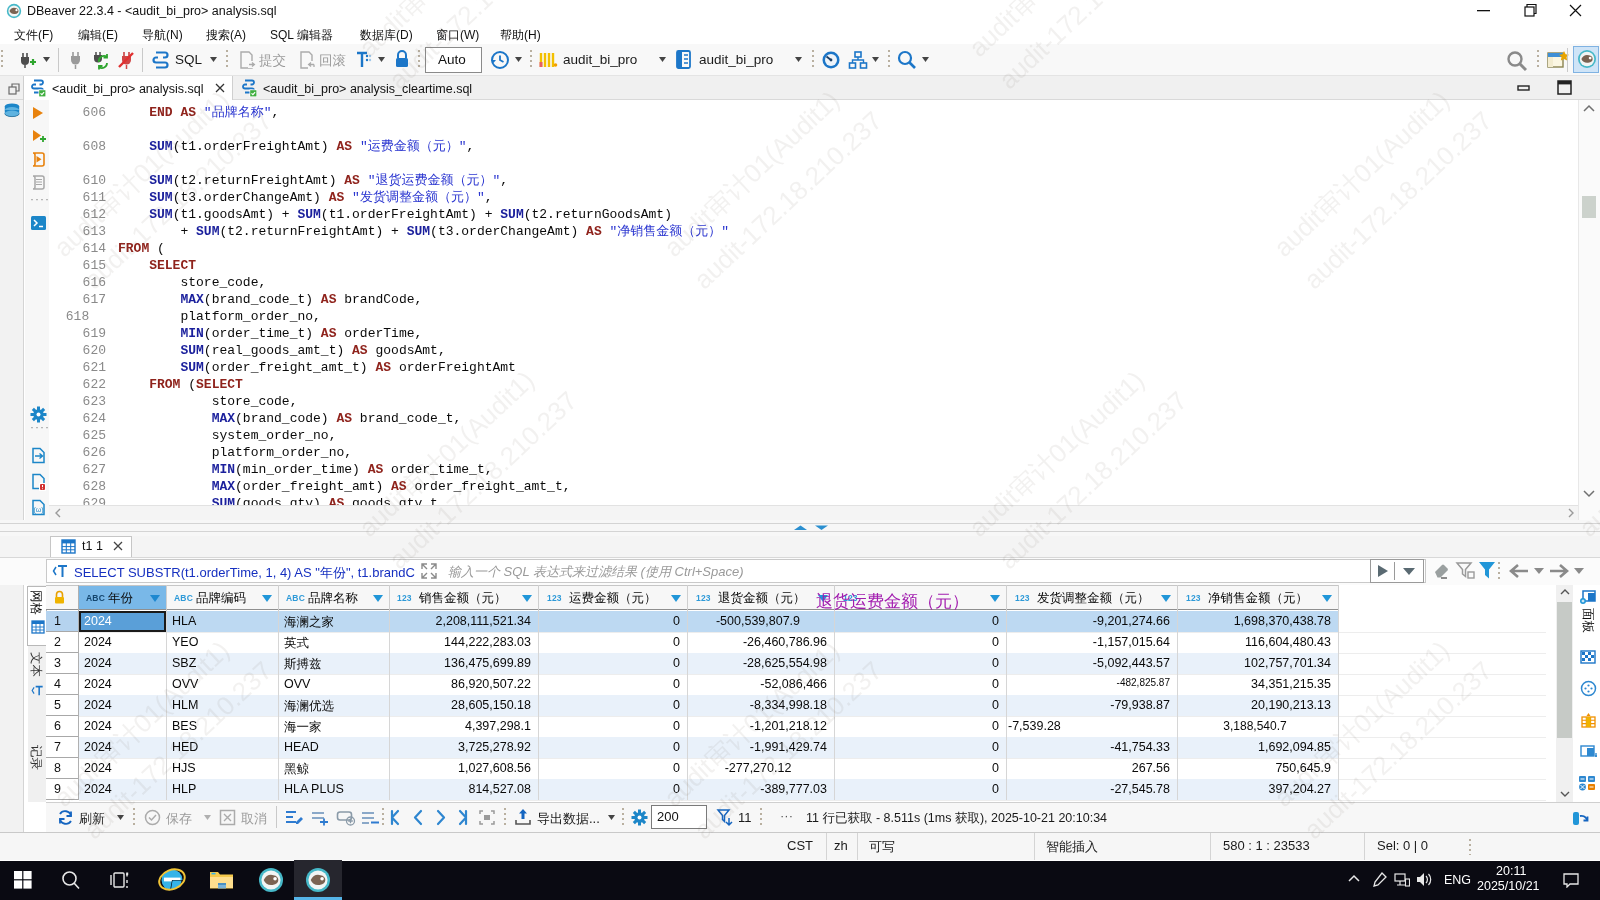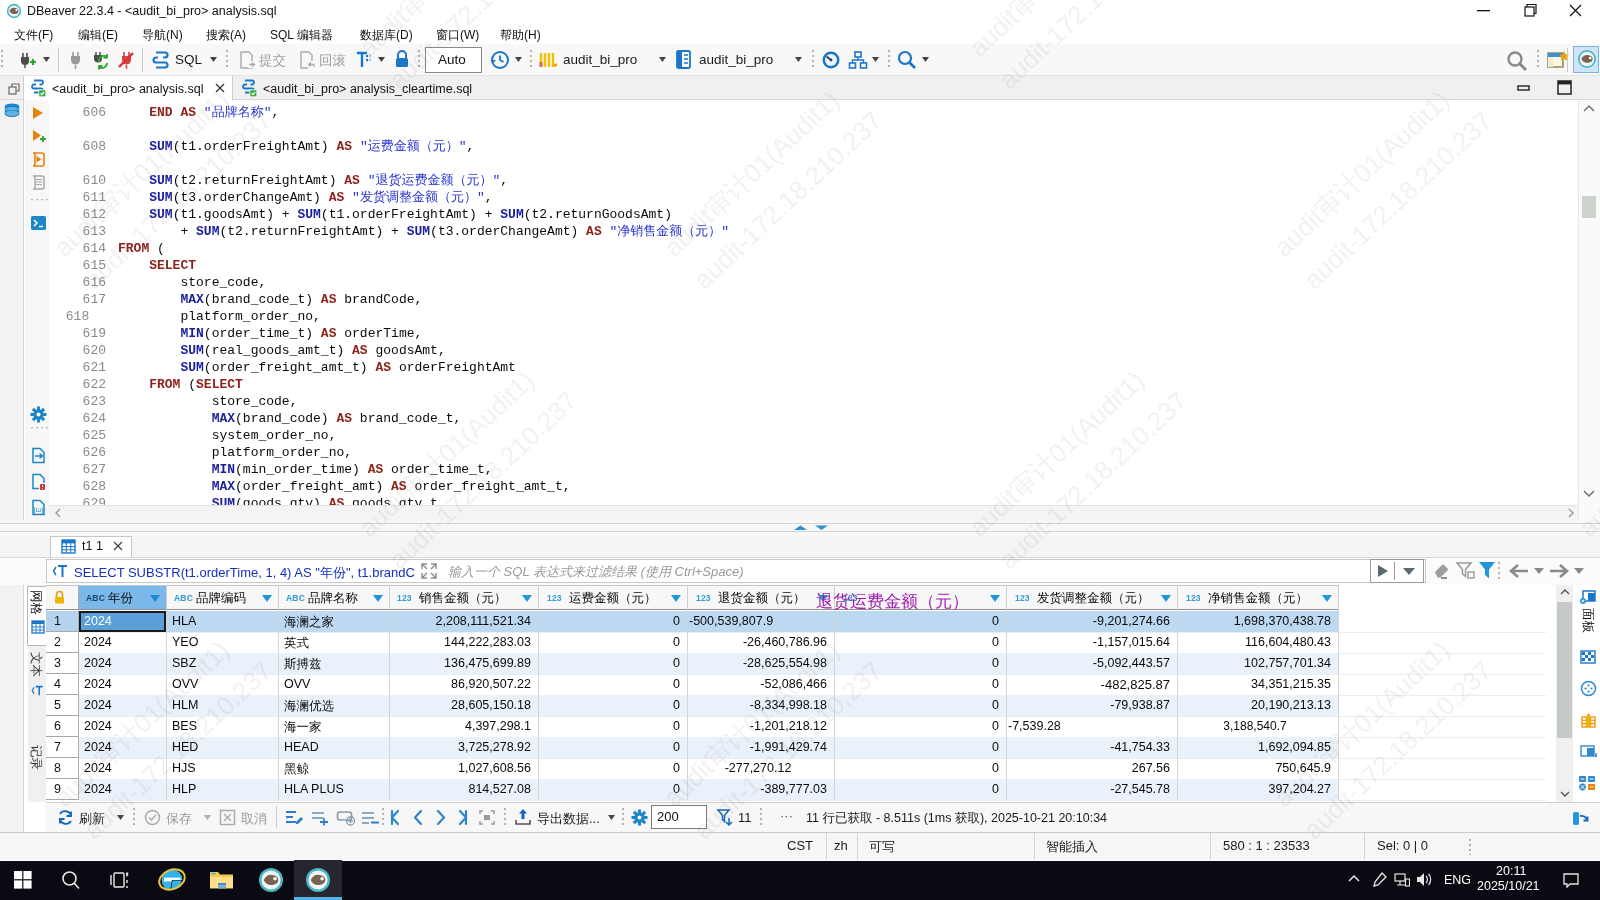--- a/index.html
+++ b/index.html
@@ -559,21 +559,21 @@
 <div class="ab" style="left:46px;top:611px;width:32px;height:21px;background:#b5d3ef;border-bottom:1px solid #a8a8a8"></div>
 <span class="ab" style="left:54px;top:614px;font-size:12.5px;color:#111">1</span>
 <div class="ab" style="left:79px;top:611px;width:1259px;height:21px;background:#bdd9f2"></div>
 <div class="ab" style="left:79px;top:632px;width:1467px;height:1px;background:#ededed"></div>
 <div class="ab" style="left:79px;top:611px;width:87px;height:21px;background:#5a9fd8;border:2px solid #1a1a1a"></div>
 <span class="ab" style="left:84px;top:614px;font-size:12.5px;color:#fff">2024</span>
 <span class="ab" style="left:172px;top:614px;font-size:12.5px;color:#0a0a0a">HLA</span>
 <span class="ab" style="left:284px;top:614px;font-size:12.5px;color:#0a0a0a">海澜之家</span>
 <span class="ab" style="left:390px;top:614px;width:141px;text-align:right;font-size:12.5px;color:#0a0a0a">2,208,111,521.34</span>
 <span class="ab" style="left:540px;top:614px;width:140px;text-align:right;font-size:12.5px;color:#0a0a0a">0</span>
-<span class="ab" style="left:689px;top:614px;width:138px;text-align:left;font-size:12.5px;color:#0a0a0a">-500,539,807.9</span>
+<span class="ab" style="left:689px;top:614px;width:138px;text-align:center;font-size:12.5px;color:#0a0a0a">-500,539,807.9</span>
 <span class="ab" style="left:836px;top:614px;width:163px;text-align:right;font-size:12.5px;color:#0a0a0a">0</span>
 <span class="ab" style="left:1008px;top:614px;width:162px;text-align:right;font-size:12.5px;color:#0a0a0a">-9,201,274.66</span>
 <span class="ab" style="left:1179px;top:614px;width:152px;text-align:right;font-size:12.5px;color:#0a0a0a">1,698,370,438.78</span>
 <div class="ab" style="left:46px;top:632px;width:32px;height:21px;background:#fff;border-bottom:1px solid #a8a8a8"></div>
 <span class="ab" style="left:54px;top:635px;font-size:12.5px;color:#111">2</span>
 <div class="ab" style="left:79px;top:653px;width:1467px;height:1px;background:#ededed"></div>
 <span class="ab" style="left:84px;top:635px;font-size:12.5px;color:#0a0a0a">2024</span>
 <span class="ab" style="left:172px;top:635px;font-size:12.5px;color:#0a0a0a">YEO</span>
 <span class="ab" style="left:284px;top:635px;font-size:12.5px;color:#0a0a0a">英式</span>
 <span class="ab" style="left:390px;top:635px;width:141px;text-align:right;font-size:12.5px;color:#0a0a0a">144,222,283.03</span>
@@ -598,21 +598,21 @@
 <div class="ab" style="left:46px;top:674px;width:32px;height:21px;background:#fff;border-bottom:1px solid #a8a8a8"></div>
 <span class="ab" style="left:54px;top:677px;font-size:12.5px;color:#111">4</span>
 <div class="ab" style="left:79px;top:695px;width:1467px;height:1px;background:#ededed"></div>
 <span class="ab" style="left:84px;top:677px;font-size:12.5px;color:#0a0a0a">2024</span>
 <span class="ab" style="left:172px;top:677px;font-size:12.5px;color:#0a0a0a">OVV</span>
 <span class="ab" style="left:284px;top:677px;font-size:12.5px;color:#0a0a0a">OVV</span>
 <span class="ab" style="left:390px;top:677px;width:141px;text-align:right;font-size:12.5px;color:#0a0a0a">86,920,507.22</span>
 <span class="ab" style="left:540px;top:677px;width:140px;text-align:right;font-size:12.5px;color:#0a0a0a">0</span>
 <span class="ab" style="left:689px;top:677px;width:138px;text-align:right;font-size:12.5px;color:#0a0a0a">-52,086,466</span>
 <span class="ab" style="left:836px;top:677px;width:163px;text-align:right;font-size:12.5px;color:#0a0a0a">0</span>
-<span class="ab" style="left:1008px;top:677px;width:162px;text-align:right;font-size:13px;color:#0a0a0a">-482,825.87</span>
+<span class="ab" style="left:1008px;top:677px;width:162px;text-align:right;font-size:10px;color:#0a0a0a">-482,825.87</span>
 <span class="ab" style="left:1179px;top:677px;width:152px;text-align:right;font-size:12.5px;color:#0a0a0a">34,351,215.35</span>
 <div class="ab" style="left:46px;top:695px;width:32px;height:21px;background:#fff;border-bottom:1px solid #a8a8a8"></div>
 <span class="ab" style="left:54px;top:698px;font-size:12.5px;color:#111">5</span>
 <div class="ab" style="left:79px;top:695px;width:1259px;height:21px;background:#e9f1fa"></div>
 <div class="ab" style="left:79px;top:716px;width:1467px;height:1px;background:#ededed"></div>
 <span class="ab" style="left:84px;top:698px;font-size:12.5px;color:#0a0a0a">2024</span>
 <span class="ab" style="left:172px;top:698px;font-size:12.5px;color:#0a0a0a">HLM</span>
 <span class="ab" style="left:284px;top:698px;font-size:12.5px;color:#0a0a0a">海澜优选</span>
 <span class="ab" style="left:390px;top:698px;width:141px;text-align:right;font-size:12.5px;color:#0a0a0a">28,605,150.18</span>
 <span class="ab" style="left:540px;top:698px;width:140px;text-align:right;font-size:12.5px;color:#0a0a0a">0</span>

